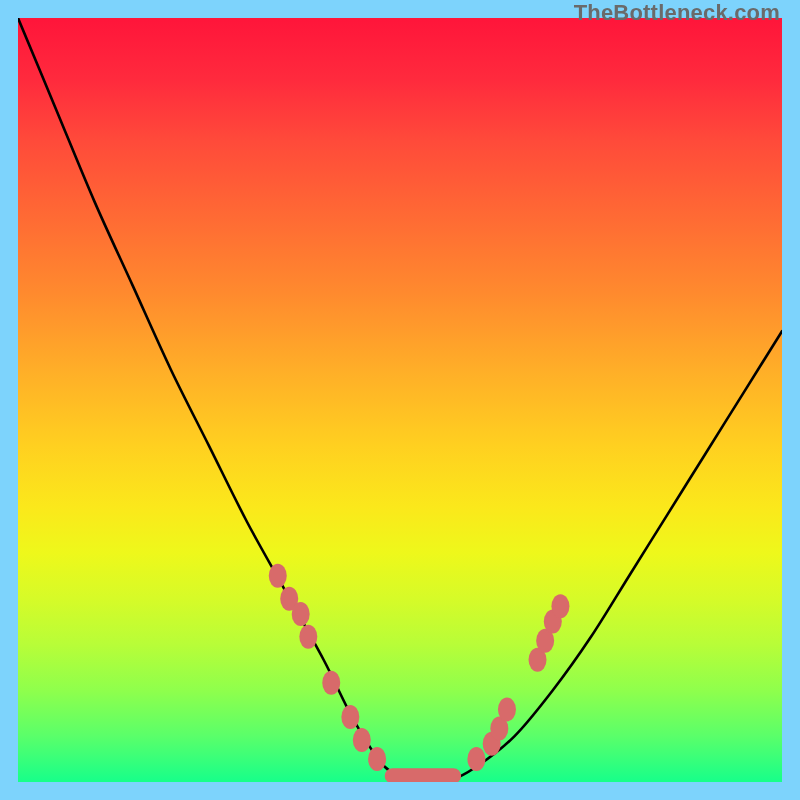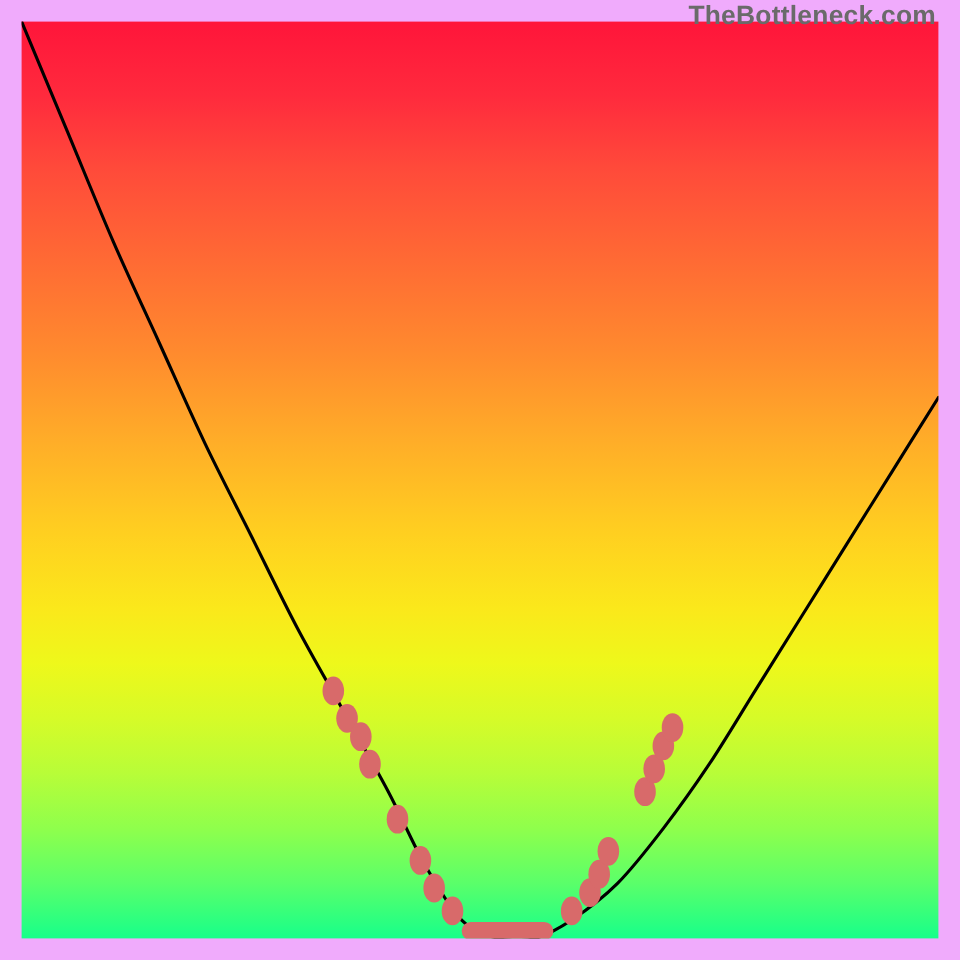--- a/index.html
+++ b/index.html
@@ -10,21 +10,21 @@
     overflow: hidden;
     background: #000;
     font-family: Arial, Helvetica, sans-serif;
   }
   .frame {
     position: absolute;
     top: 0;
     left: 0;
     width: 800px;
     height: 800px;
-    background: #f0abfc;
+    background: #7dd3fc;
   }
   .plot-area {
     position: absolute;
     top: 18px;
     left: 18px;
     width: 764px;
     height: 764px;
     
     background: linear-gradient(to bottom,
       #ff153a 0%,

